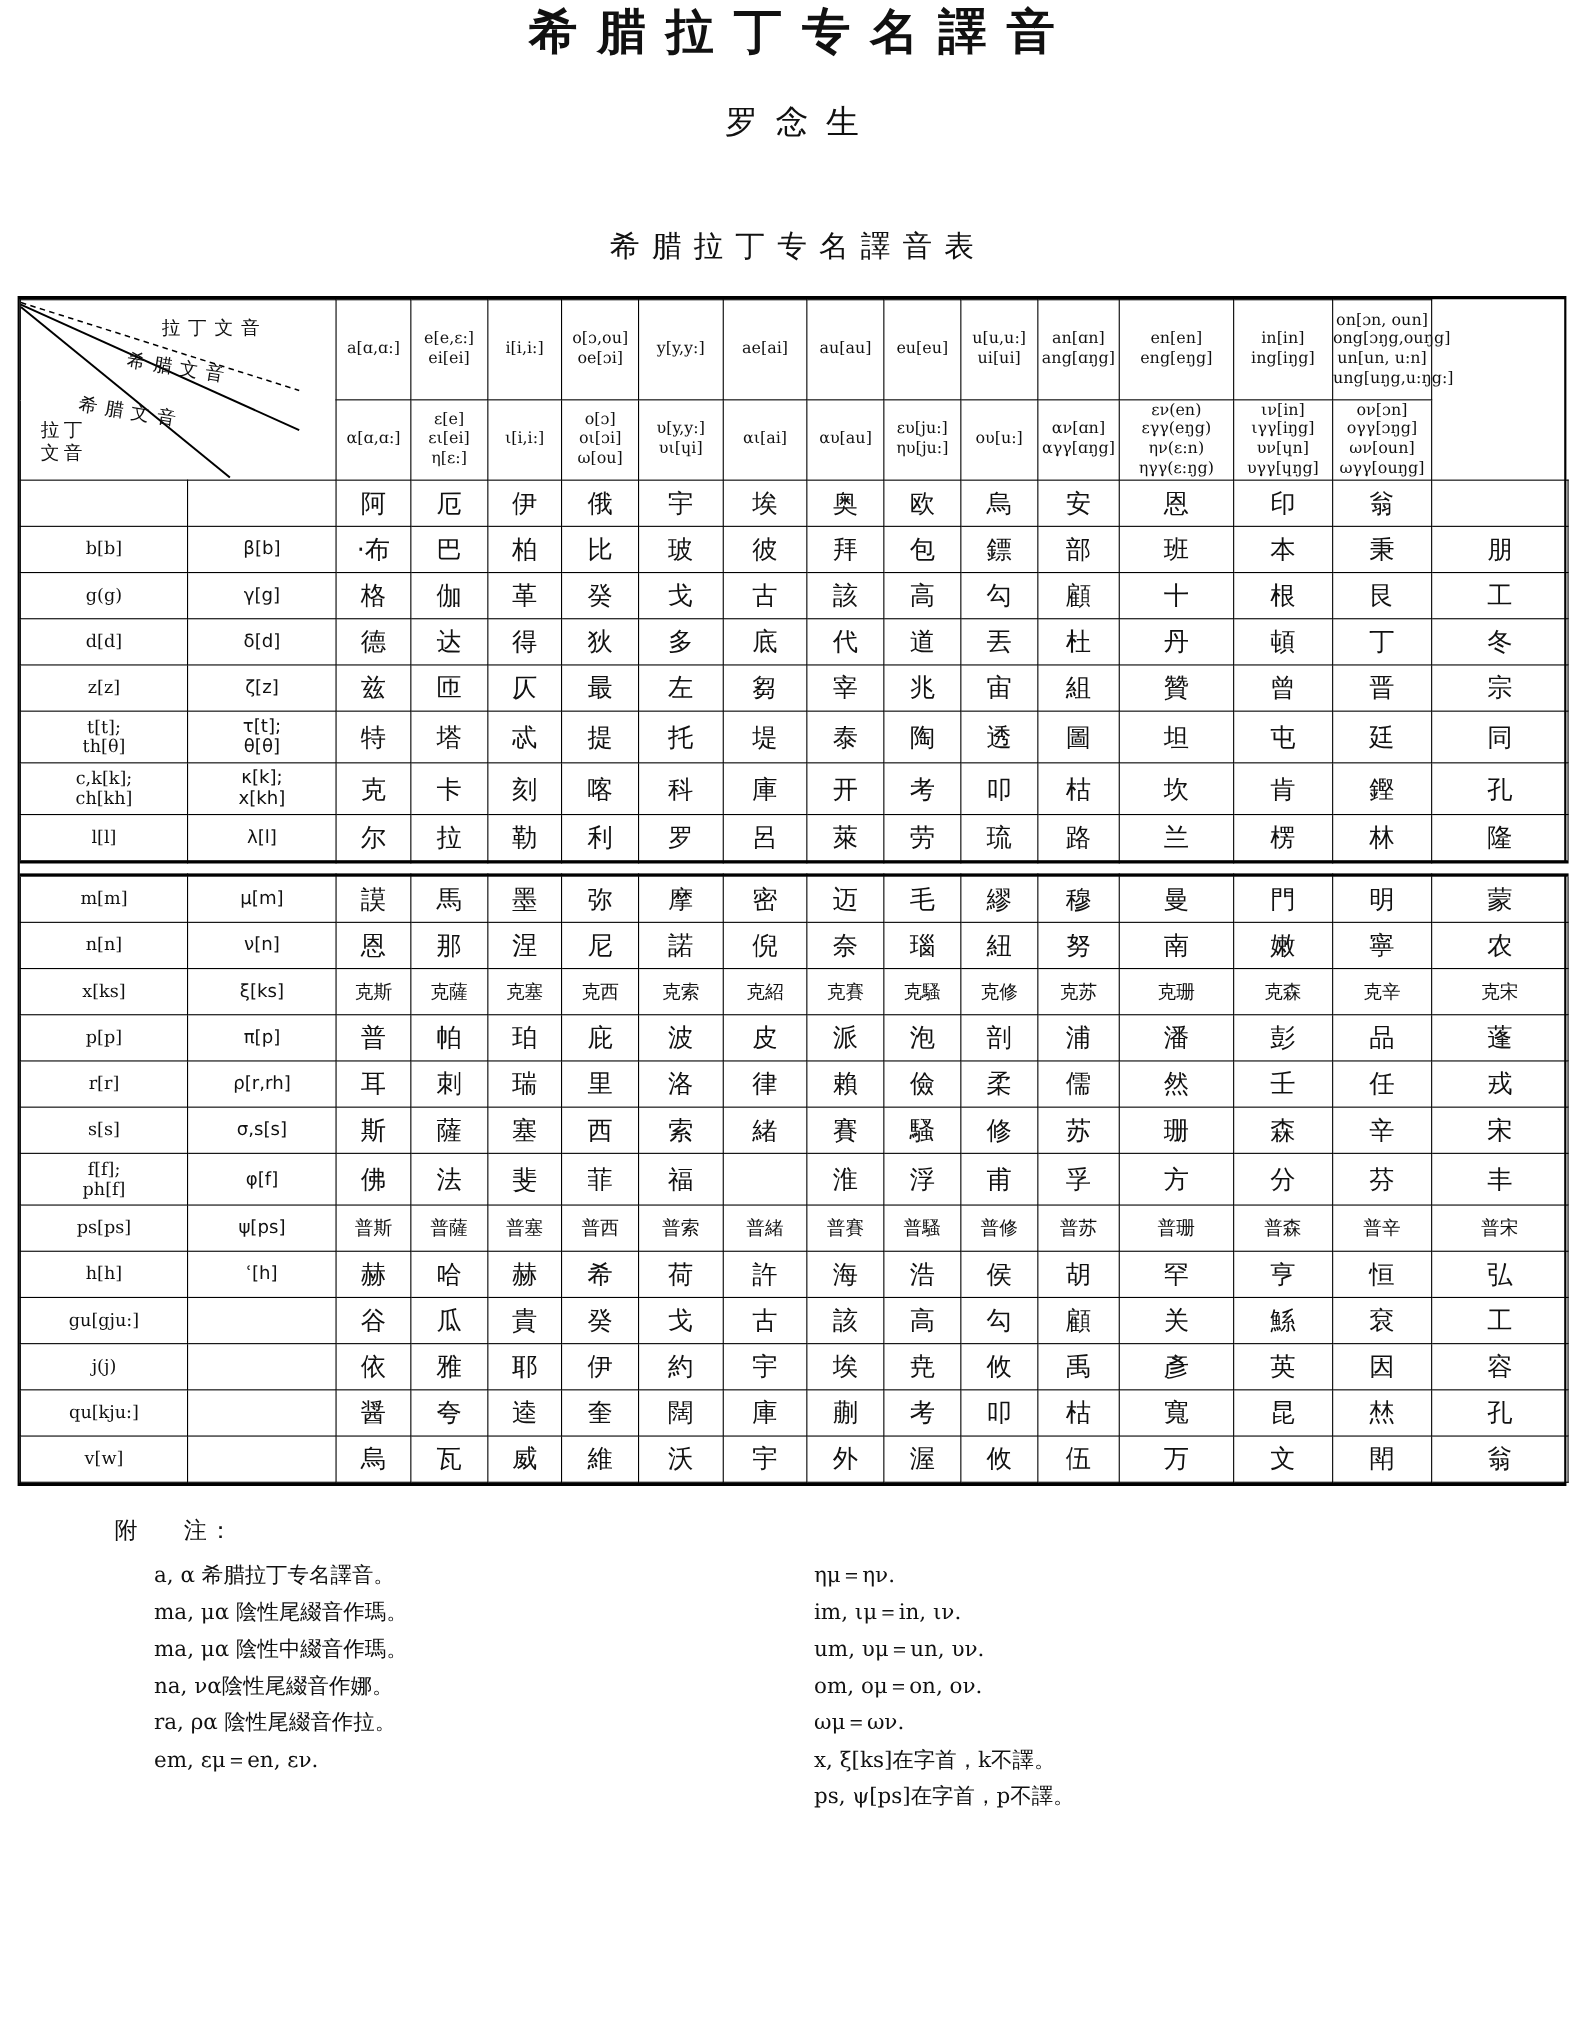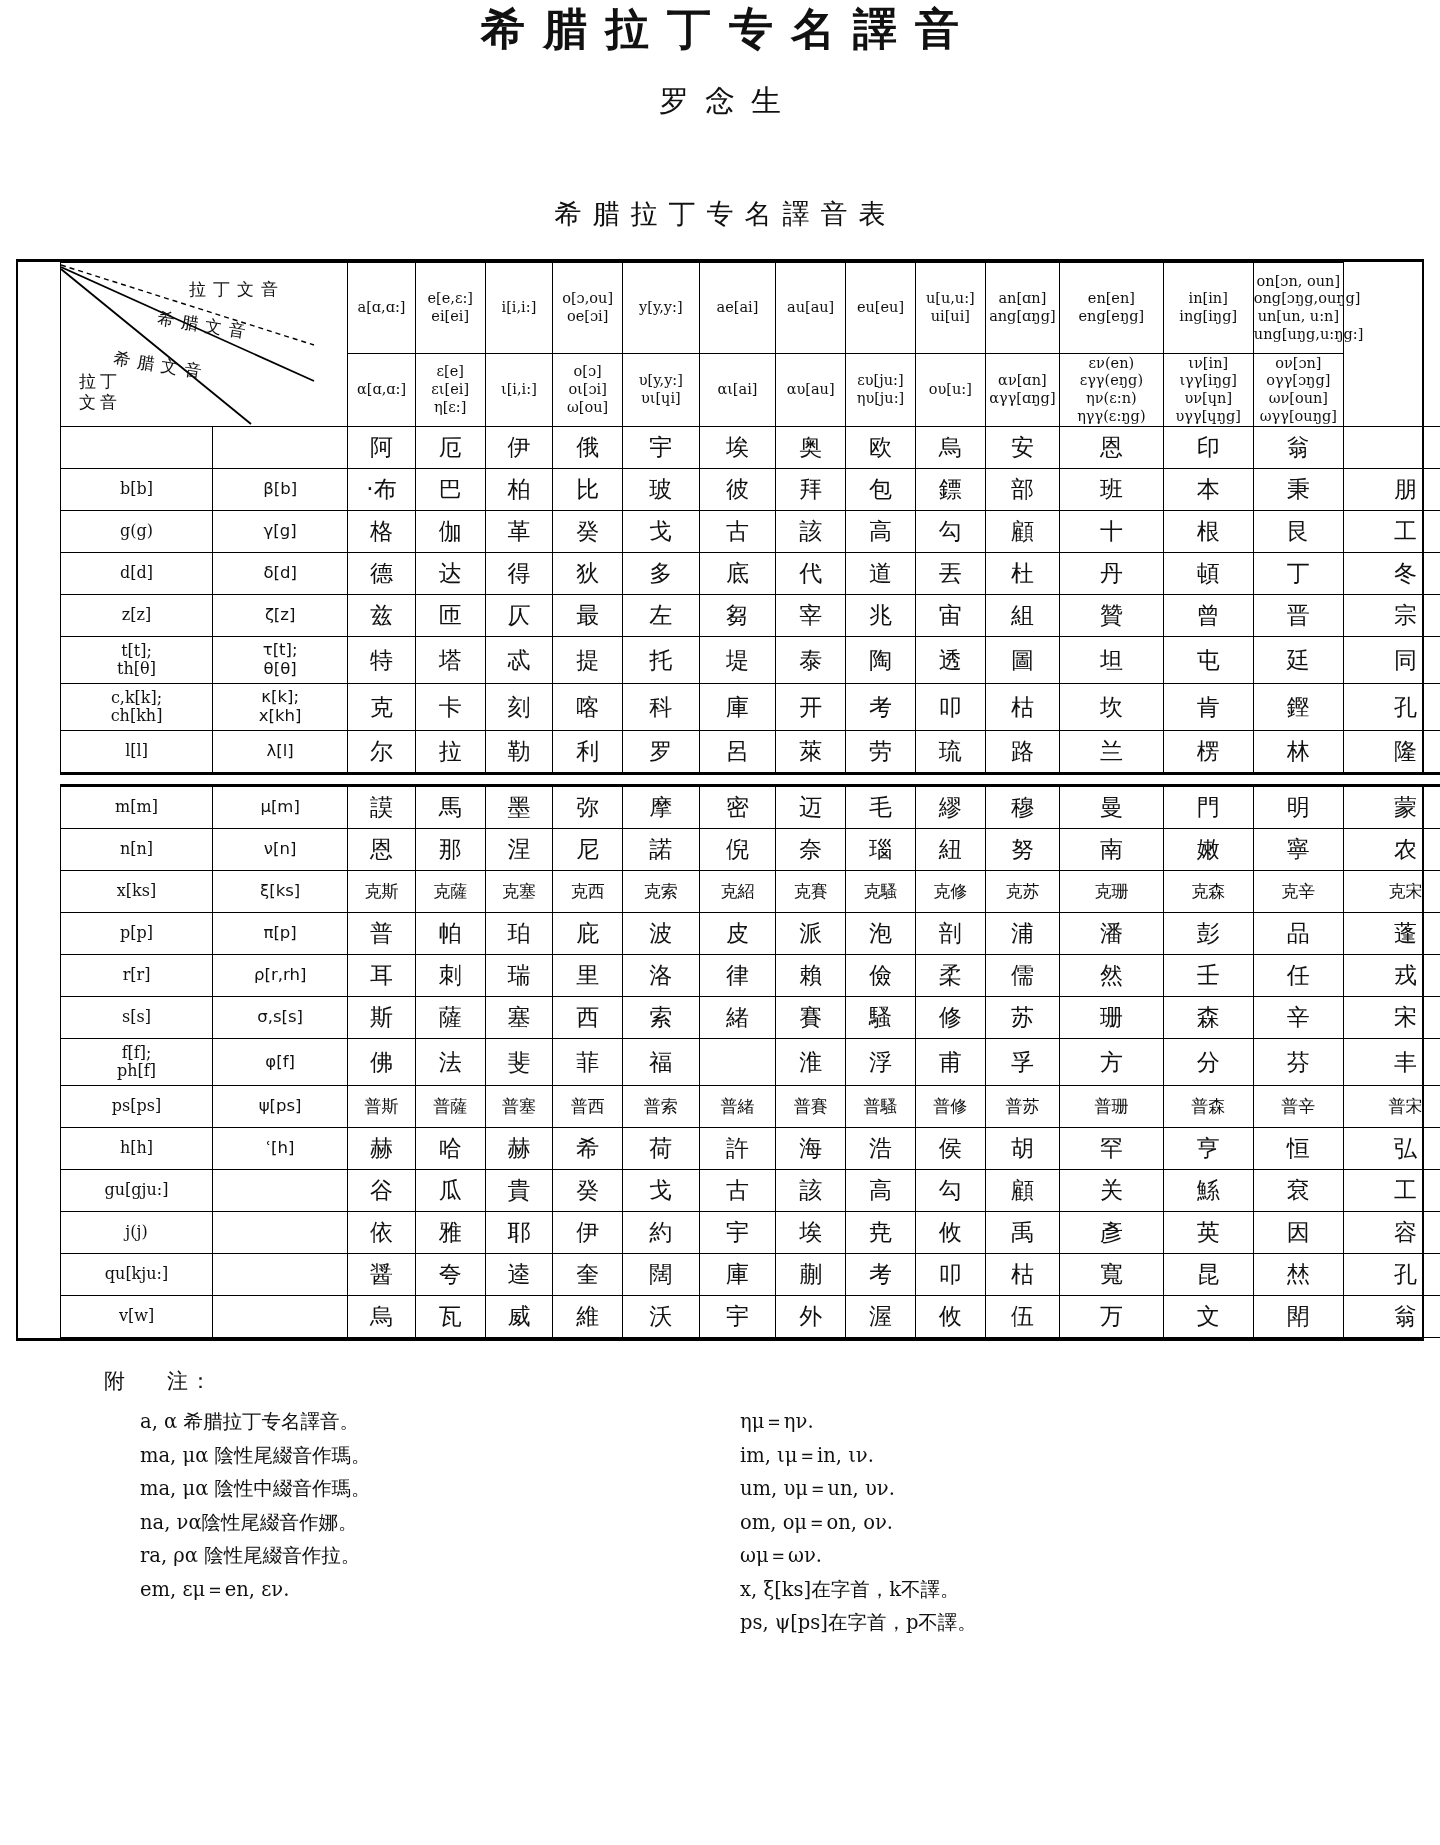--- a/index.html
+++ b/index.html
@@ -19,39 +19,38 @@
     font-size:44px;
     letter-spacing:18px;
     font-weight:600;
     text-indent:18px;
   }
   .author{
     text-align:center;
     font-family:"DejaVu Sans", sans-serif;
     font-size:30px;
     letter-spacing:16px;
-    margin-top:22px;
+    margin-top:32px;
     text-indent:16px;
   }
   .tabletitle{
     text-align:center;
     font-family:"DejaVu Sans", sans-serif;
     font-size:27px;
     letter-spacing:11px;
     margin-top:74px;
     text-indent:11px;
   }
 
   .tablewrap{
     margin:27px 16px 0 16px;
     border-top:3px solid #000;
     border-bottom:3px solid #000;
     border-left:2px solid #000;
     border-right:2px solid #000;
-    padding-left:42px;
   }
   table.main{
     border-collapse:collapse;
     width:1408px;
     table-layout:fixed;
   }
   table.main td, table.main th{
     border:1px solid #000;
     text-align:center;
     vertical-align:middle;

